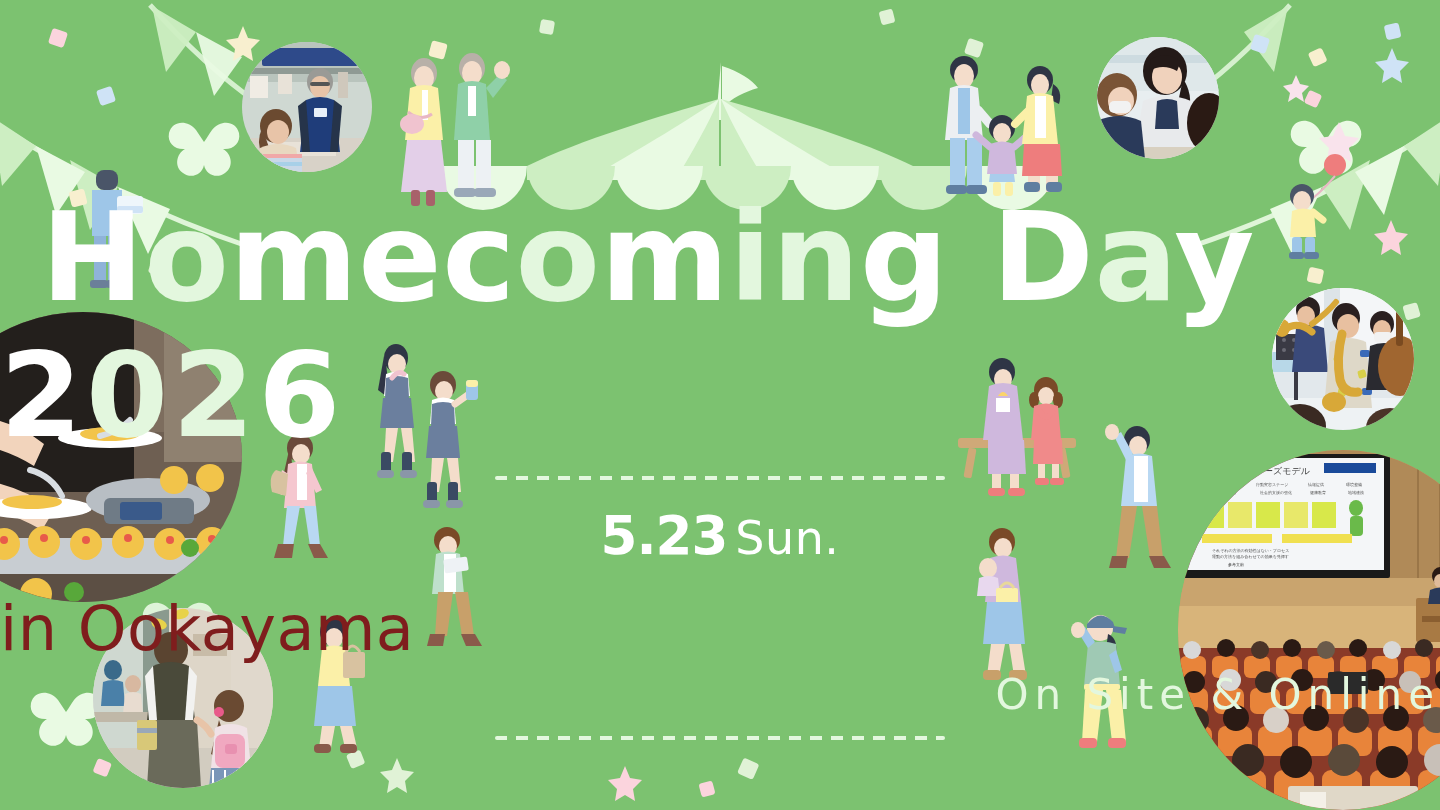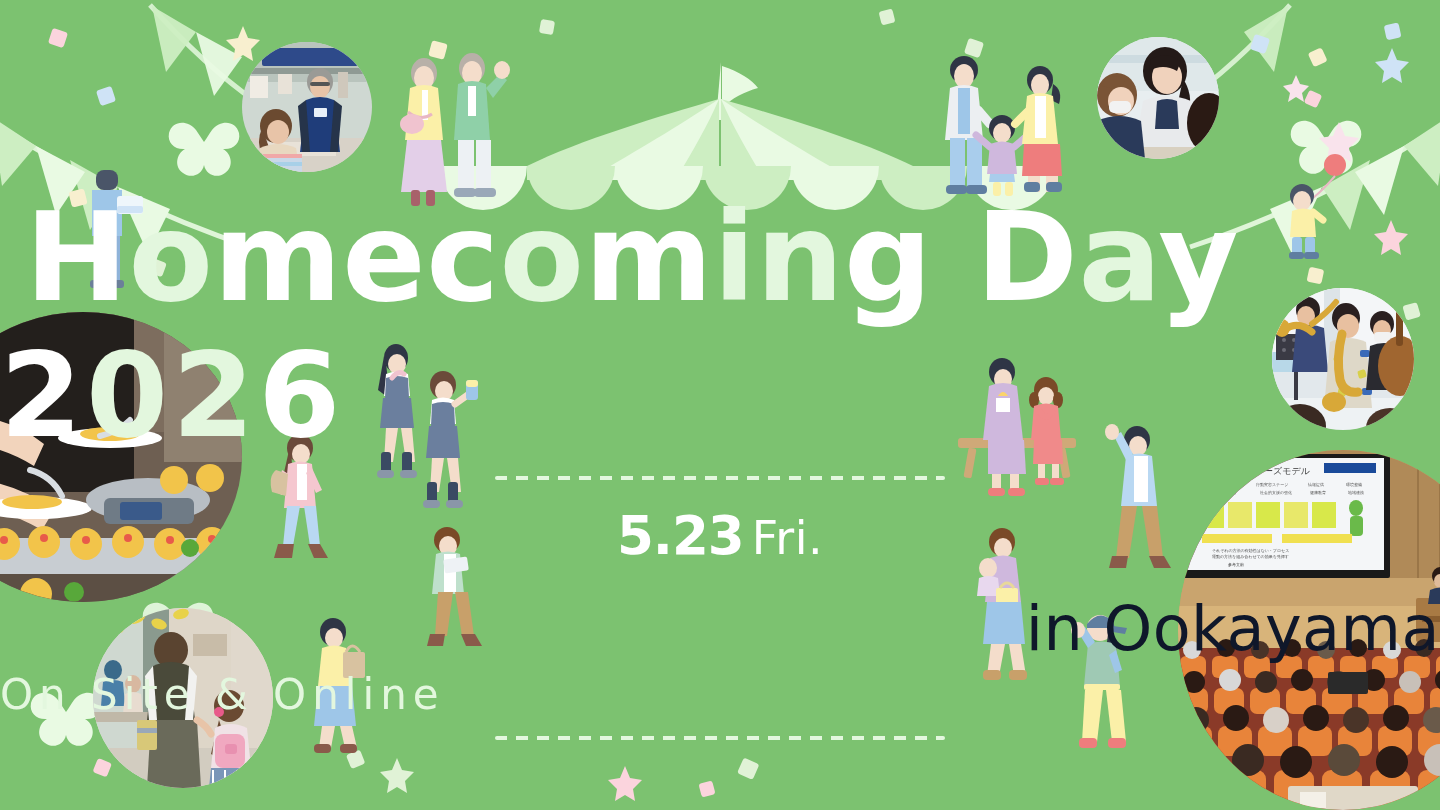--- a/index.html
+++ b/index.html
@@ -18,21 +18,21 @@
   
   .photo{position:absolute;border-radius:50%;overflow:hidden;}
   .photo .inner{position:absolute;left:0;top:0;width:100%;height:100%;}
 
   
   .center-block{
     position:absolute;left:0;top:0;width:1440px;height:810px;
     pointer-events:none;
   }
   .title{
-    position:absolute;left:0;top:196px;width:1264px;
+    position:absolute;left:16px;top:196px;width:1264px;
     text-align:center;
     font-family:"DejaVu Sans", sans-serif;
     font-weight:bold;
     font-size:123px;
     line-height:1;
     letter-spacing:0.5px;
     white-space:nowrap;
     color:#ffffff;
   }
   .title .alt{color:#e3f7de;}
@@ -65,28 +65,28 @@
     font-weight:bold;font-size:53px;letter-spacing:-1px;
     vertical-align:baseline;
   }
   .date-line .dow{
     font-family:"DejaVu Sans", sans-serif;
     font-weight:normal;font-size:46px;letter-spacing:0.5px;
     margin-left:8px;vertical-align:baseline;
   }
   .place{
     position:absolute;left:0;top:592px;width:1440px;
-    text-align:right;color:#0f172a;
+    text-align:left;color:#7f1d1d;
     font-family:"DejaVu Sans", sans-serif;
     font-weight:normal;font-size:62px;letter-spacing:0.5px;
     white-space:nowrap;
   }
   .mode{
     position:absolute;left:0;top:670px;width:1440px;
-    text-align:left;color:#e3f7de;
+    text-align:right;color:#e3f7de;
     font-family:"DejaVu Sans", sans-serif;
     font-weight:normal;font-size:42px;letter-spacing:6px;
     white-space:nowrap;
   }
 </style>
 </head>
 <body>
 
 <div class="banner">
 
@@ -822,21 +822,21 @@
   </div>
 
   <div class="center-block">
 
     <div class="title"><span>H</span><span class="alt">o</span><span>mec</span><span class="alt">o</span><span>m</span><span class="alt">in</span><span>g</span><span> D</span><span class="alt">a</span><span>y</span></div>
 
     <div class="year"><span>2</span><span class="alt">0</span><span class="alt">2</span><span>6</span></div>
 
     <div class="divider top"></div>
 
-    <div class="date-line"><span class="big">5.23</span><span class="dow">Fri.</span></div>
+    <div class="date-line"><span class="big">5.23</span><span class="dow">Sun.</span></div>
 
     <div class="place">in Ookayama</div>
 
     <div class="mode">On Site &amp; Online</div>
 
     <div class="divider bottom"></div>
   </div>
 
 </div>
 

